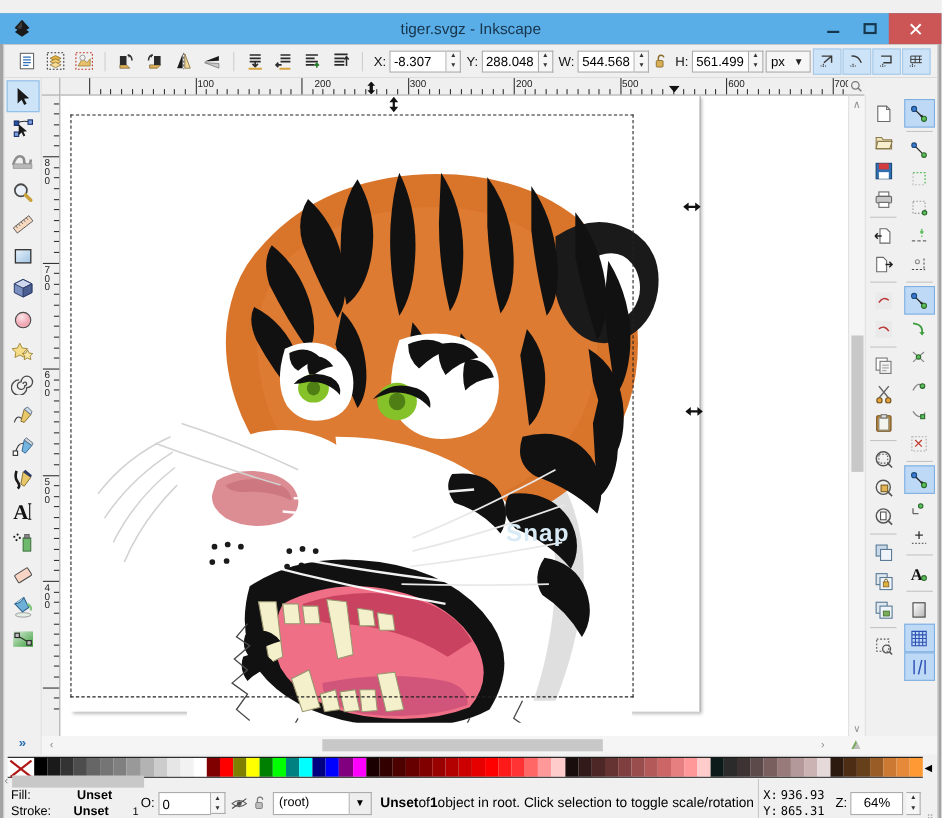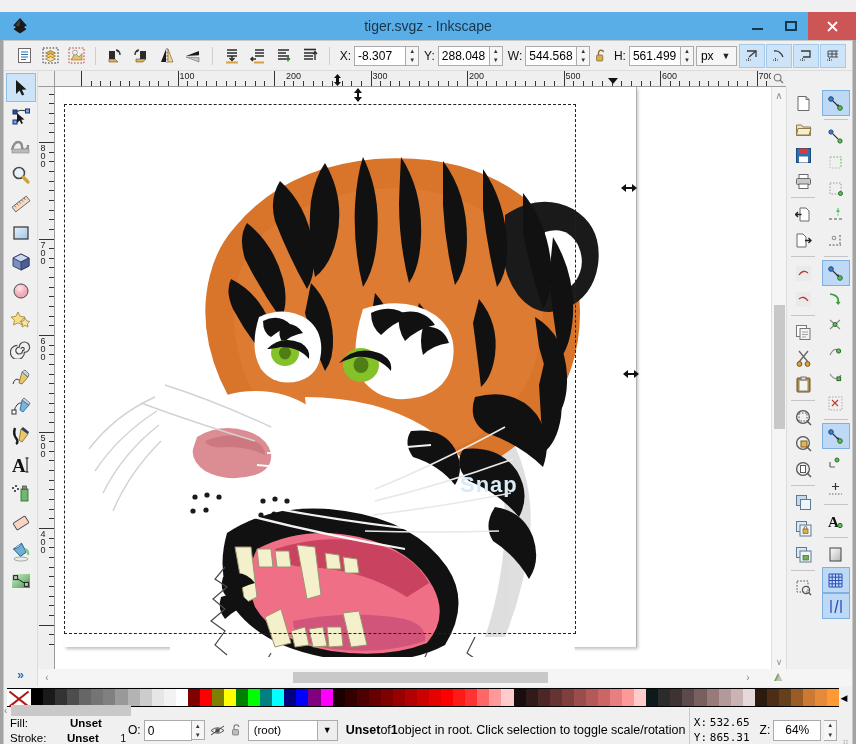--- a/index.html
+++ b/index.html
@@ -1362,21 +1362,21 @@
         <b>Unset</b>
           <span> of </span>
           <b>1</b>
           <span> object in root. Click selection to toggle scale/rotation handles.</span>
       </div>
 
       <div class="coordreadout">
         <div class="cc">
           <div>
               <span class="ck">X:</span>
-              <span>532.65</span>
+              <span>936.93</span>
             </div>
           <div>
               <span class="ck">Y:</span>
               <span>865.31</span>
             </div>
         </div>
       </div>
 
       <div class="zoomgrp">
         <span class="zl">Z:</span>

